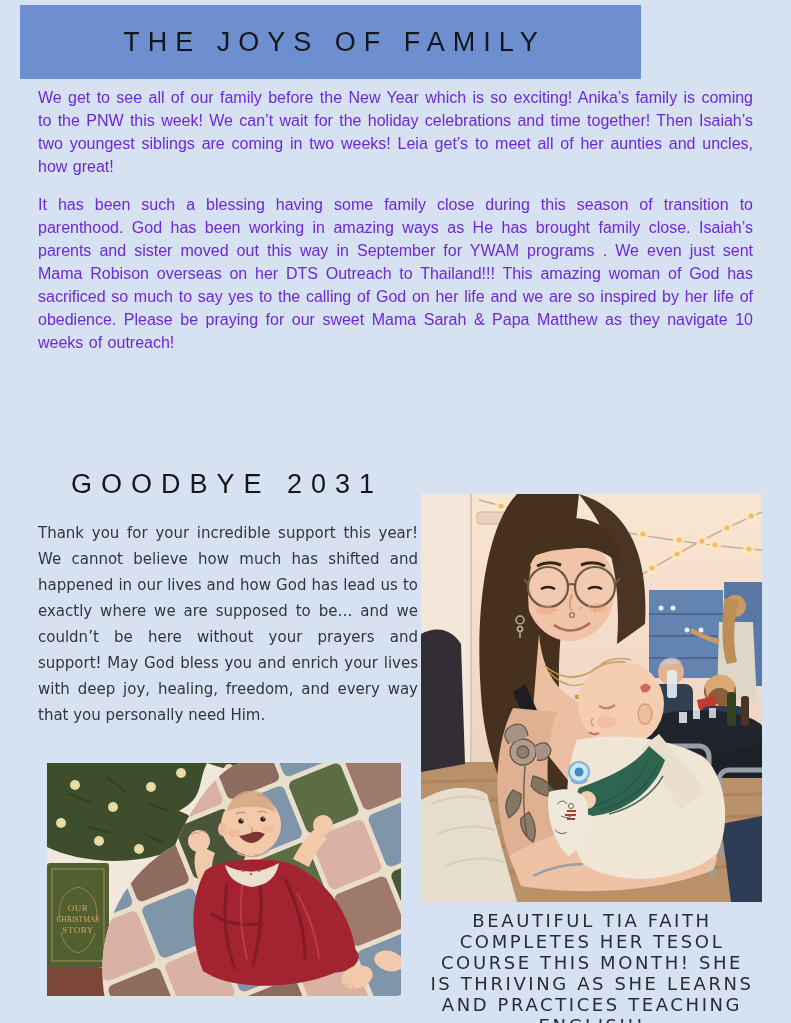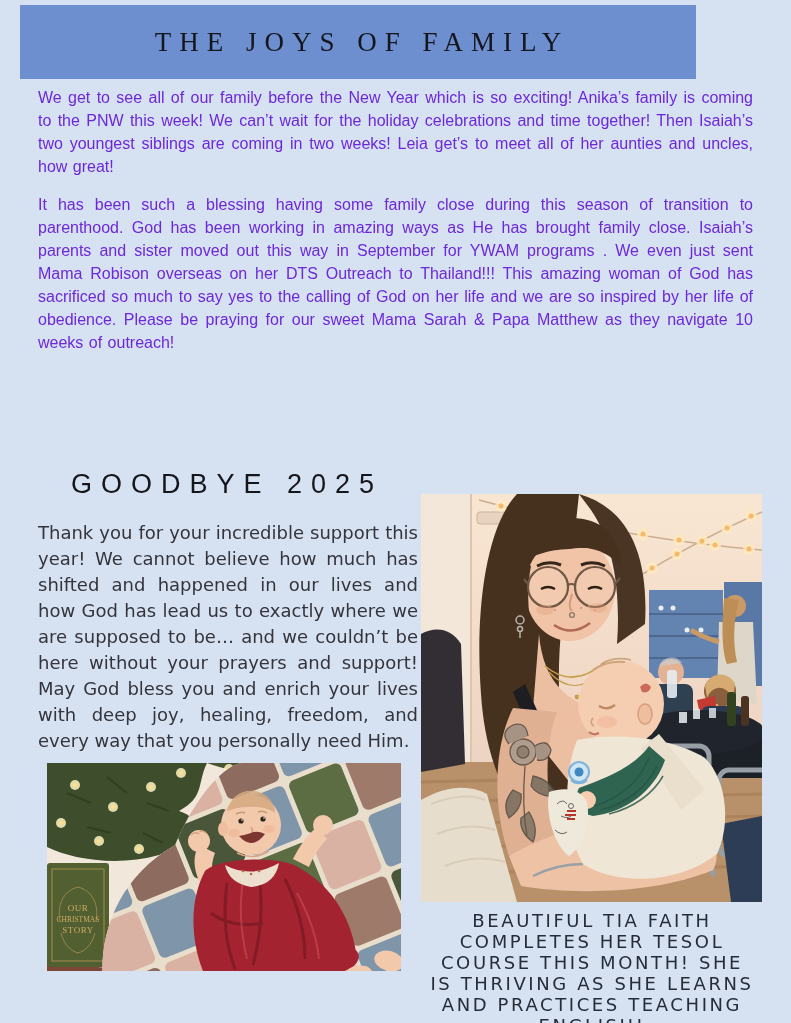--- a/index.html
+++ b/index.html
@@ -1,58 +1,58 @@
 <!DOCTYPE html>
 <html><head>
 <meta charset="utf-8">
 <title>Newsletter</title>
 <style>
   html,body{margin:0;padding:0;background:#d6e2f2;}
   .page{position:relative;width:791px;height:1023px;background:#d6e2f2;overflow:hidden;
         font-family:"Liberation Sans",sans-serif;}
   h1,h2,p,figure{margin:0;padding:0;}
 
-  .banner{position:absolute;left:20px;top:5px;width:676px;height:74px;background:#6d8fd0;
-          display:flex;align-items:center;justify-content:center;font-family:Liberation Serif, serif;}
+  .banner{position:absolute;left:20px;top:5px;width:621px;height:74px;background:#6d8fd0;
+          display:flex;align-items:center;justify-content:center;}
   .banner h1{font-size:27px;font-weight:500;letter-spacing:8px;color:#15161c;text-indent:8px;}
 
   .intro{position:absolute;left:38px;top:86px;width:715px;}
   .intro p{font-size:16px;line-height:23px;text-align:justify;color:#6d28d9;
            margin-bottom:15px;word-spacing:1px;}
 
   .goodbye-heading{position:absolute;left:38px;top:469px;width:378px;text-align:center;
                    font-size:27px;font-weight:500;letter-spacing:9px;color:#15161c;}
   .goodbye-body{position:absolute;left:38px;top:520px;width:380px;
-                font-family:"DejaVu Sans",sans-serif;font-size:18px;line-height:26px;
+                font-family:"DejaVu Sans",sans-serif;font-size:15px;line-height:26px;
                 text-align:justify;color:#34343c;}
 
   .photo{overflow:hidden;background:#cbbcae;}
   .photo svg{display:block;}
   .photo-right{position:absolute;left:421px;top:494px;width:341px;height:408px;}
-  .photo-left{position:absolute;left:47px;top:763px;width:354px;height:208px;}
+  .photo-left{position:absolute;left:47px;top:763px;width:354px;height:233px;}
 
   .caption{position:absolute;left:426px;top:910px;width:332px;text-align:center;
            font-family:"DejaVu Sans",sans-serif;font-size:18px;line-height:21px;
            letter-spacing:2.6px;color:#262c38;}
 </style>
 </head>
 <body>
 
 <div class="page">
 
   <header class="banner">
     <h1>THE JOYS OF FAMILY</h1>
   </header>
 
   <section class="intro">
     <p>We get to see all of our family before the New Year which is so exciting! Anika’s family is coming to the PNW this week! We can’t wait for the holiday celebrations and time together! Then Isaiah’s two youngest siblings are coming in two weeks! Leia get’s to meet all of her aunties and uncles, how great!</p>
     <p>It has been such a blessing having some family close during this season of transition to parenthood. God has been working in amazing ways as He has brought family close. Isaiah’s parents and sister moved out this way in September for YWAM programs . We even just sent Mama Robison overseas on her DTS Outreach to Thailand!!! This amazing woman of God has sacrificed so much to say yes to the calling of God on her life and we are so inspired by her life of obedience. Please be praying for our sweet Mama Sarah &amp; Papa Matthew as they navigate 10 weeks of outreach!</p>
   </section>
 
-  <h2 class="goodbye-heading">GOODBYE 2025</h2>
+  <h2 class="goodbye-heading">GOODBYE 2031</h2>
   <p class="goodbye-body">Thank you for your incredible support this year! We cannot believe how much has shifted and happened in our lives and how God has lead us to exactly where we are supposed to be… and we couldn’t be here without your prayers and support! May God bless you and enrich your lives with deep joy, healing, freedom, and every way that you personally need Him.</p>
 
   <figure class="photo photo-right" role="img" aria-label="Tia with round glasses and a floral tattoo sleeve holds sleeping baby in a cream wrap and green sweater at an indoor gathering with string lights, round tables and guests">
     <svg viewBox="0 0 341 408" width="341" height="408">
       <defs>
         <linearGradient id="gRoom" x1="0" y1="0" x2="0" y2="1">
           <stop offset="0" stop-color="#f8e6d3"></stop>
             <stop offset="0.5" stop-color="#f1d8c6"></stop>
             <stop offset="1" stop-color="#e7cbb9"></stop>
         </linearGradient>

